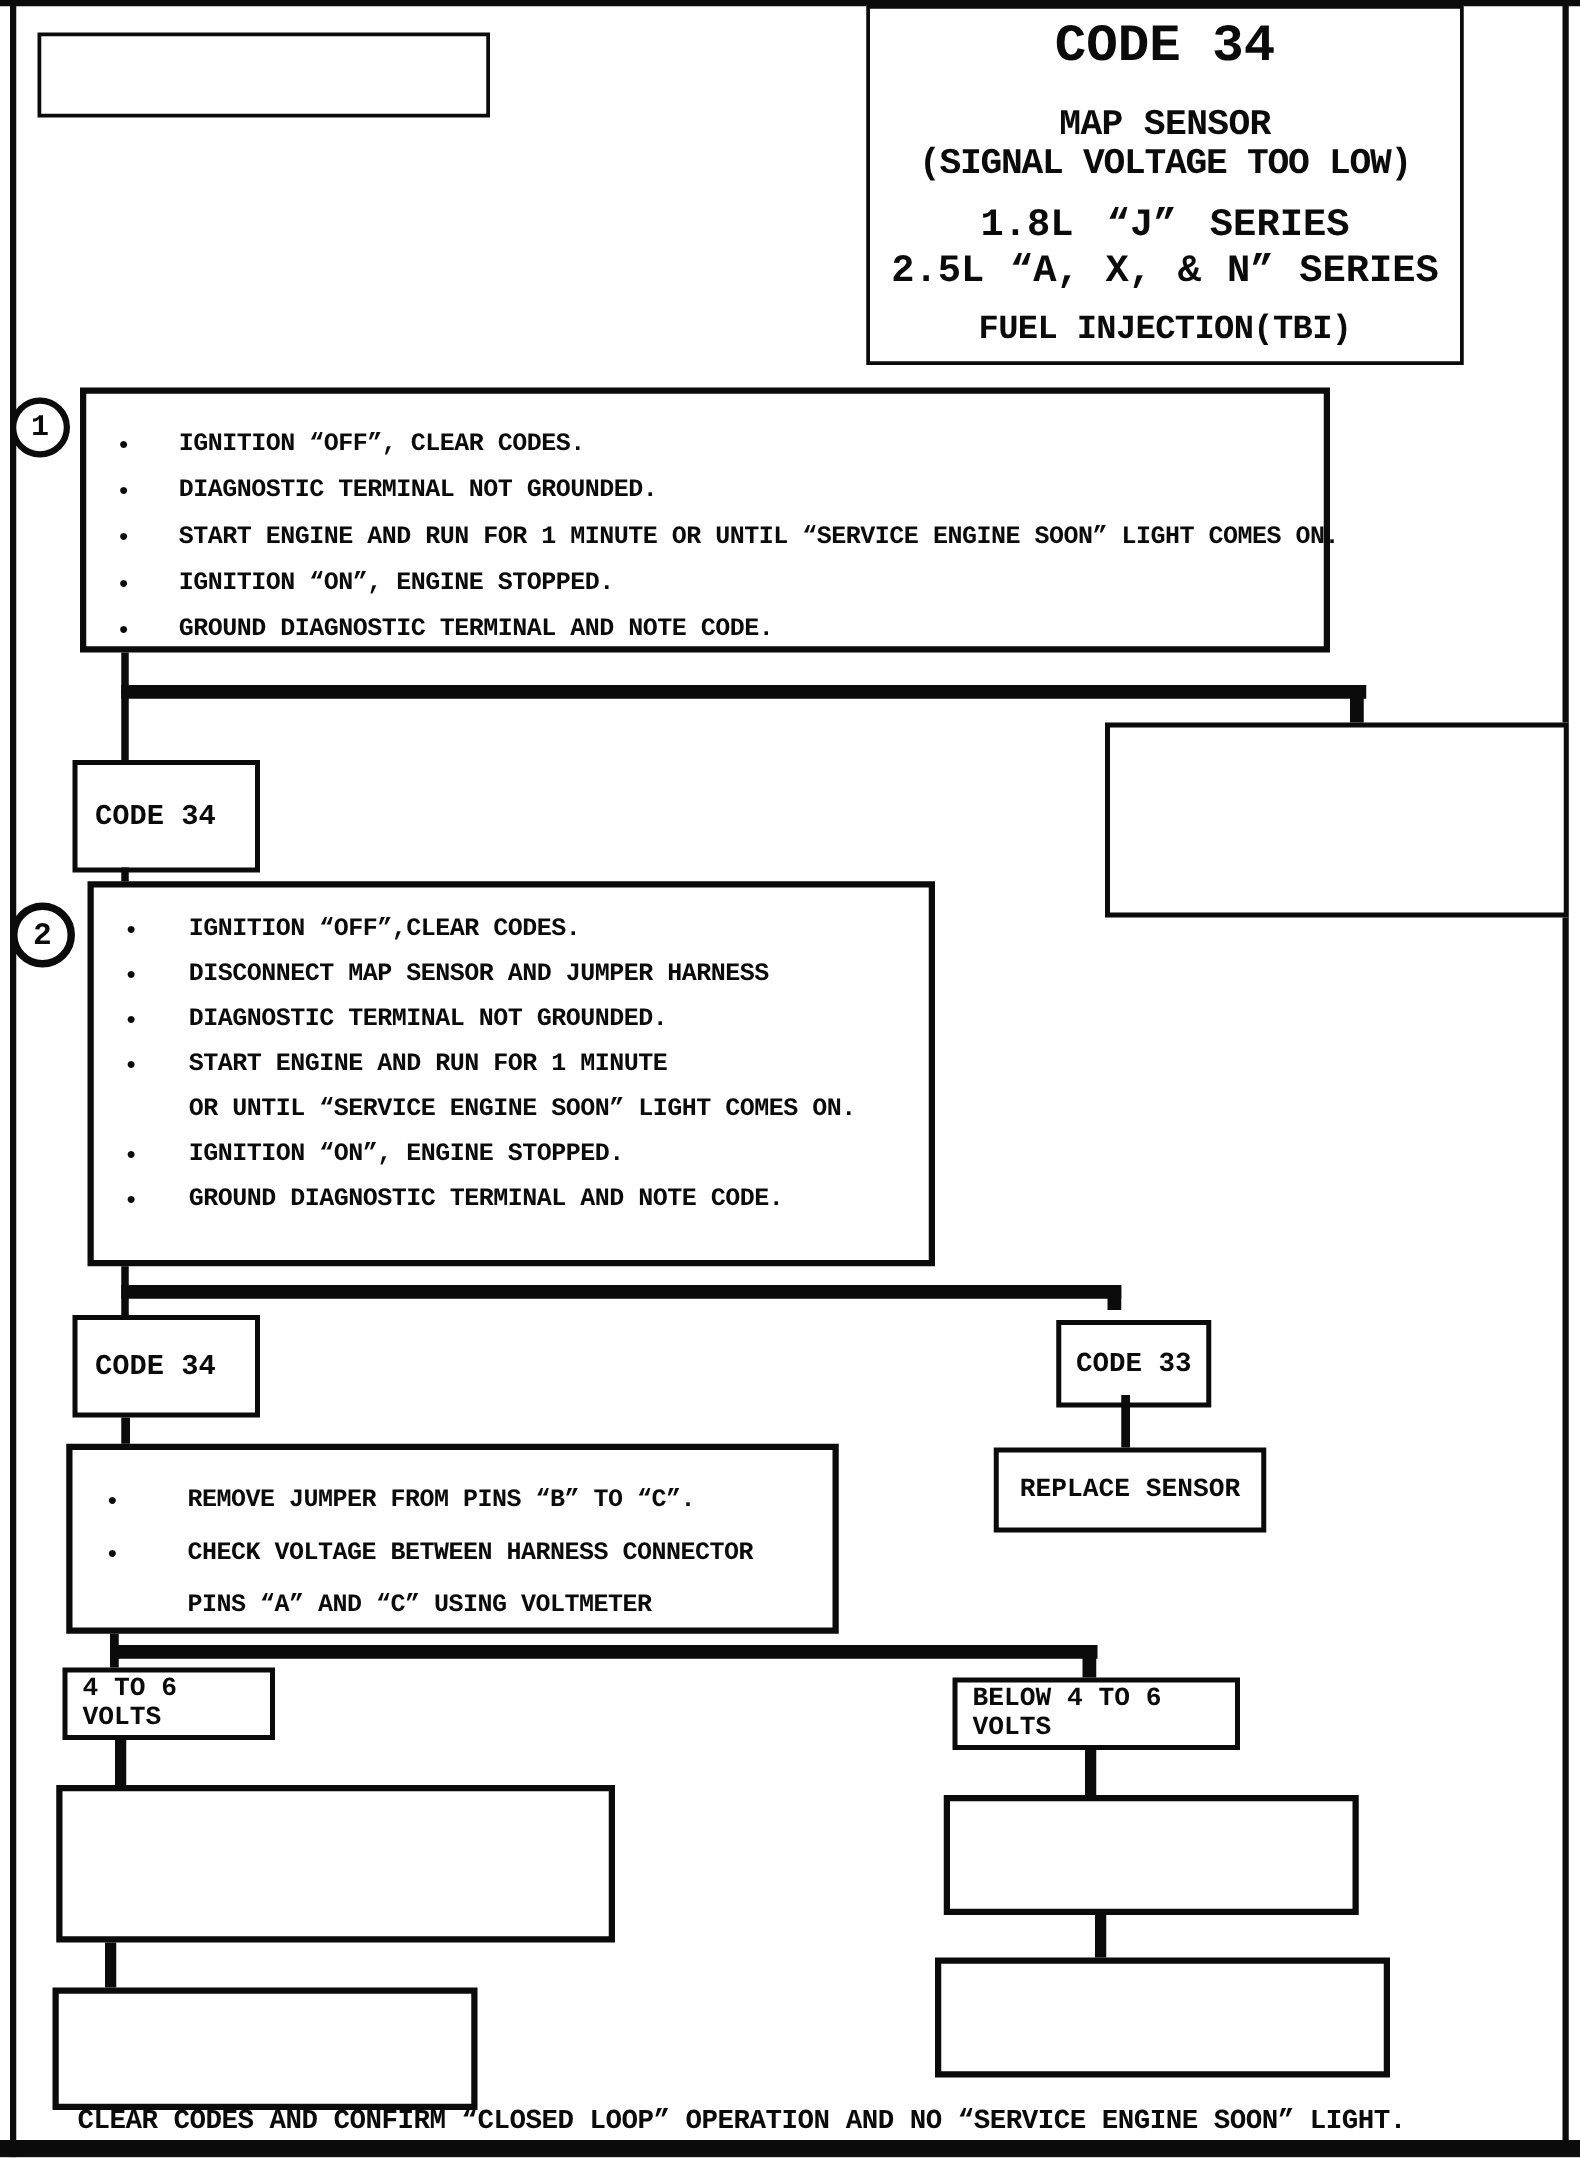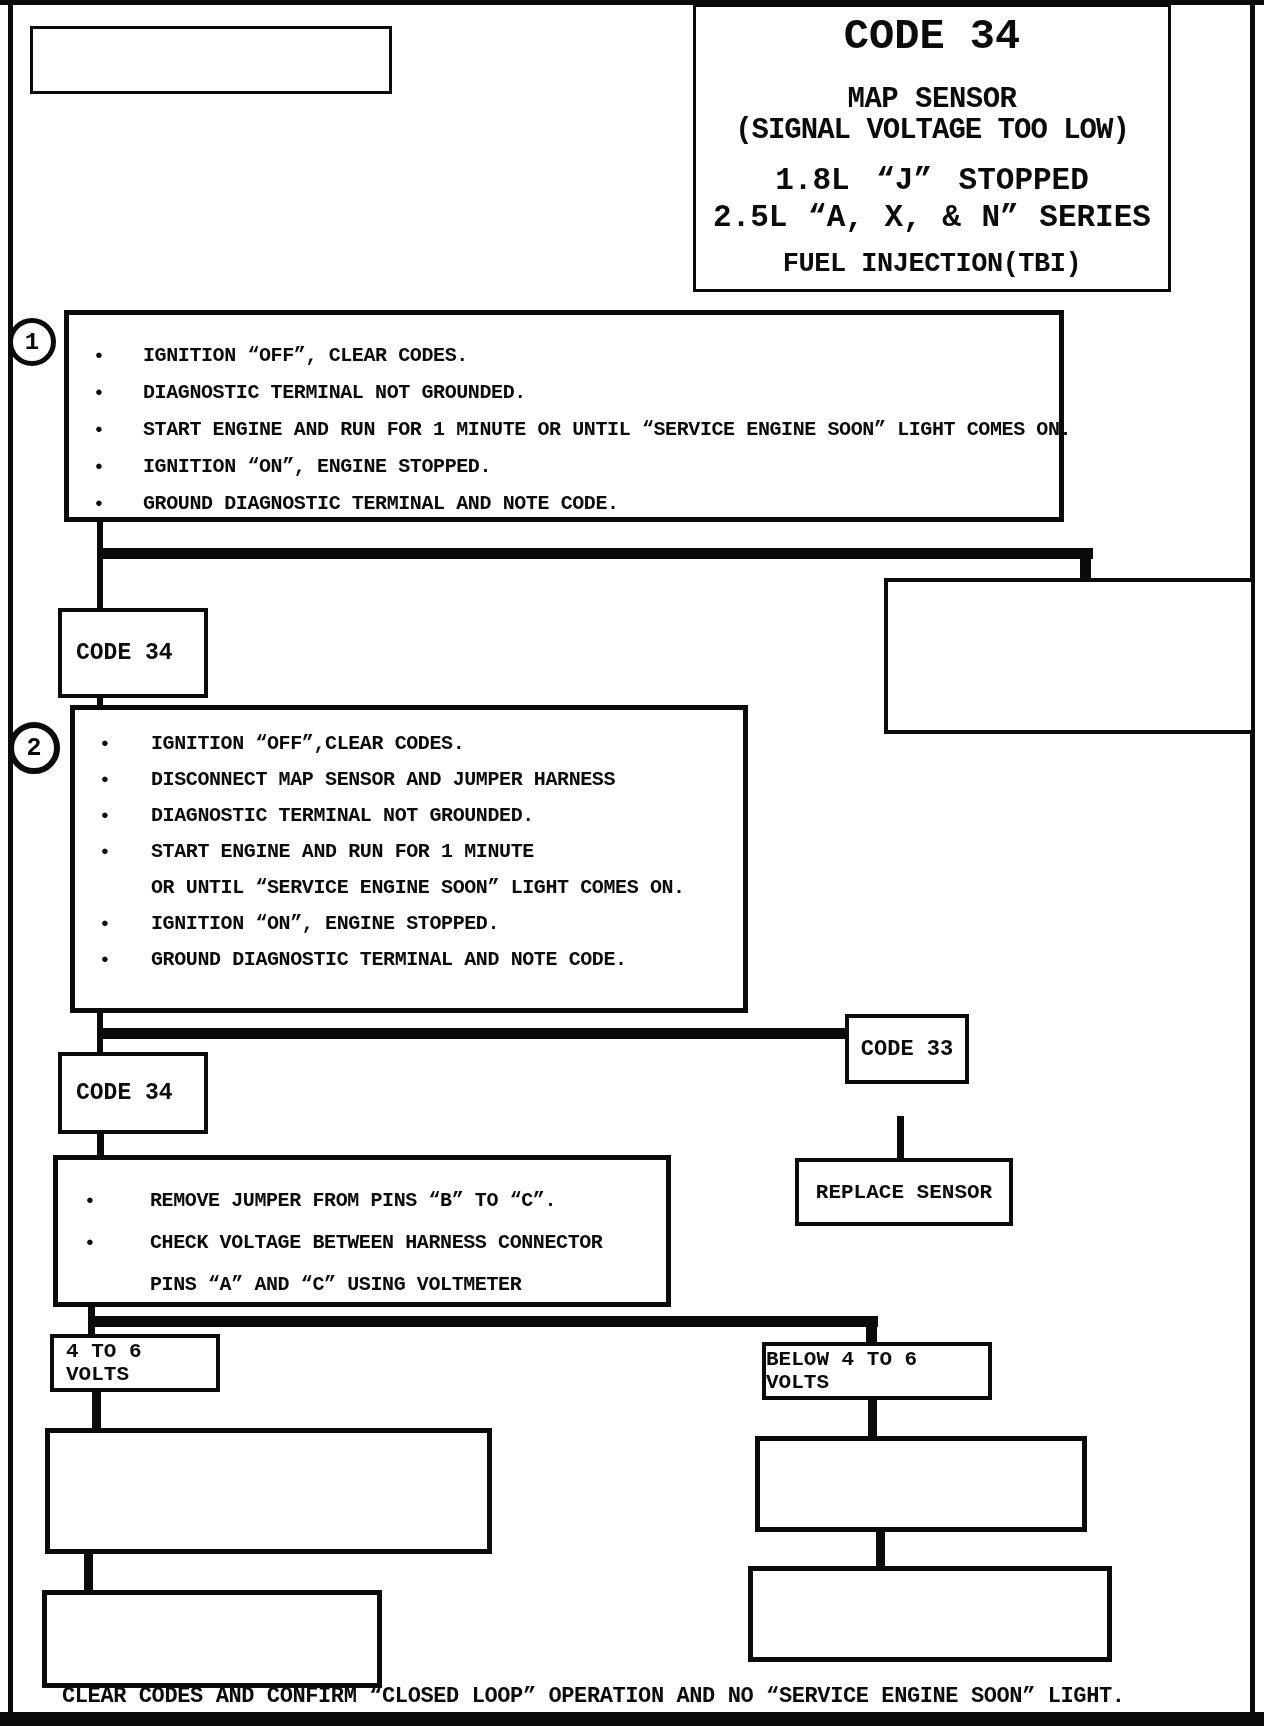--- a/index.html
+++ b/index.html
@@ -44,24 +44,24 @@
   .step2-box{left:70px;top:705px;width:678px;height:308px;padding:16px 0 0 22px;}
   .step2-box .brow{line-height:36px;font-size:20px;}
   .step2-box .bdot{width:50px;padding-left:4px;}
   .jumper-box{left:53px;top:1155px;width:618px;height:152px;padding:20px 0 0 22px;}
   .jumper-box .brow{line-height:42px;font-size:20px;}
   .jumper-box .bdot{width:64px;padding-left:6px;}
   
   .label-box{display:flex;align-items:center;font-weight:700;box-sizing:border-box;background:#fff;position:absolute;border:4px solid #0b0b0b;}
   .code34-1{left:58px;top:608px;width:150px;height:90px;font-size:23px;padding-left:14px;}
   .code34-2{left:58px;top:1052px;width:150px;height:82px;font-size:23px;padding-left:14px;}
-  .code33{left:845px;top:1014px;width:124px;height:70px;font-size:22px;justify-content:center;}
+  .code33{left:845px;top:1056px;width:124px;height:70px;font-size:22px;justify-content:center;}
   .replace-sensor{left:795px;top:1158px;width:218px;height:68px;font-size:21px;justify-content:center;}
   .volts-left{left:50px;top:1334px;width:170px;height:58px;font-size:21px;padding-left:12px;justify-content:center;}
-  .volts-right{left:762px;top:1342px;width:230px;height:58px;font-size:21px;padding-left:0;}
+  .volts-right{left:762px;top:1342px;width:230px;height:58px;font-size:21px;padding-left:12px;}
   
   .text-box{border-width:5px;font-weight:700;}
   .no-code-box{left:884px;top:578px;width:371px;height:156px;border-width:4px;
     padding:14px 0 0 32px;font-size:21px;line-height:37px;letter-spacing:-0.2px;}
   .disc432-box{left:45px;top:1428px;width:447px;height:126px;padding:14px 0 0 18px;font-size:21px;line-height:37px;}
   .ckt432-box{left:42px;top:1590px;width:340px;height:98px;padding:14px 0 0 16px;font-size:21px;line-height:40px;}
   .check416-box{left:755px;top:1436px;width:332px;height:96px;padding:13px 0 0 18px;font-size:21px;line-height:39px;}
   .ckt416-box{left:748px;top:1566px;width:364px;height:96px;padding:13px 0 0 18px;font-size:21px;line-height:39px;}
   .text-box .tline{white-space:nowrap;letter-spacing:-0.4px;}
   
@@ -82,21 +82,21 @@
   <div class="box vin-box">
 
   <div class="tline"></div>
       <div class="tline"></div>
     </div>
 
   <div class="box title-box">
     <div class="t-code">CODE 34</div>
     <div class="t-sub1">MAP SENSOR</div>
     <div class="t-sub2">(SIGNAL VOLTAGE TOO LOW)</div>
-    <div class="t-ser1">1.8L “J” STOPPED</div>
+    <div class="t-ser1">1.8L “J” SERIES</div>
     <div class="t-ser2">2.5L “A, X, &amp; N” SERIES</div>
     <div class="t-fuel">FUEL INJECTION(TBI)</div>
   </div>
 
   <div class="circle circle1">
     <span>1</span>
   </div>
   <div class="box list-box step1-box">
 
   <div class="brow">

